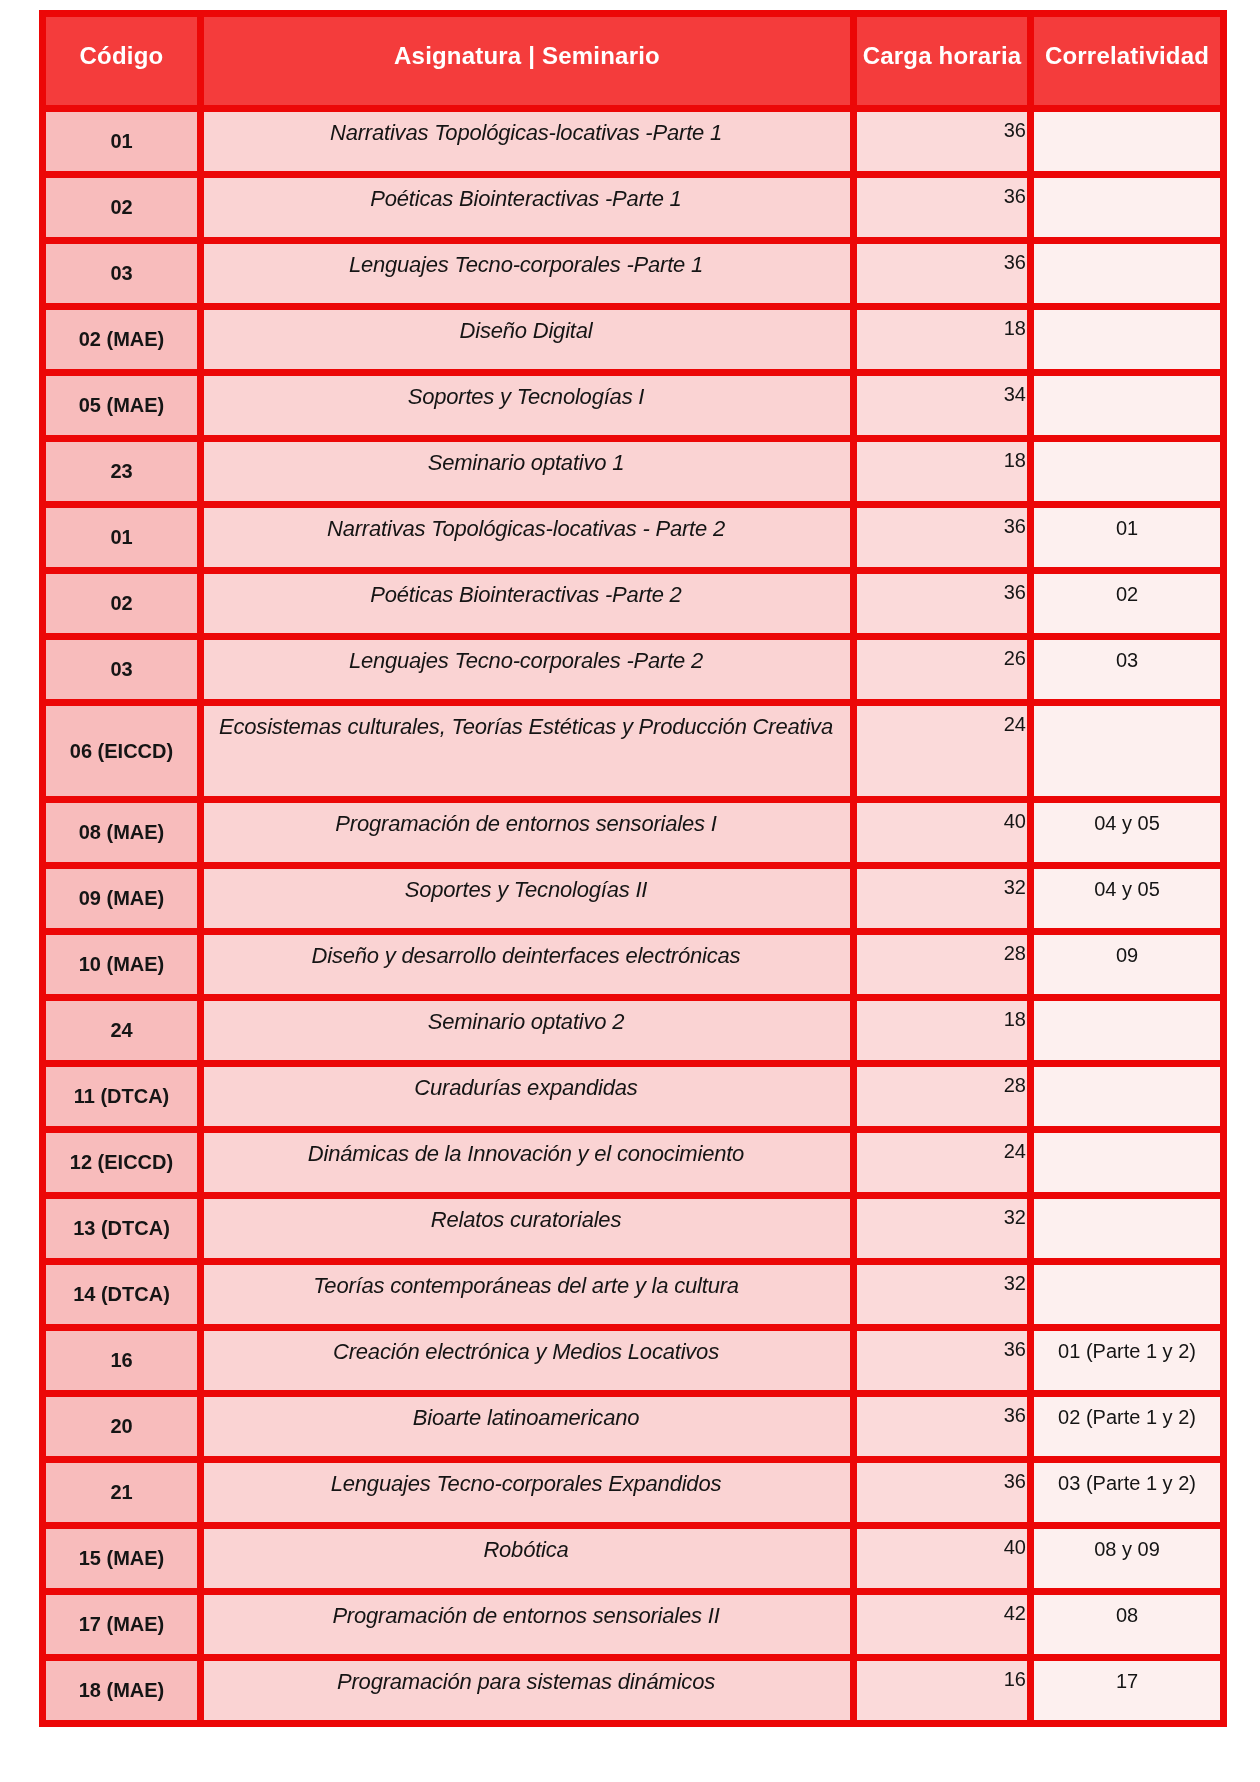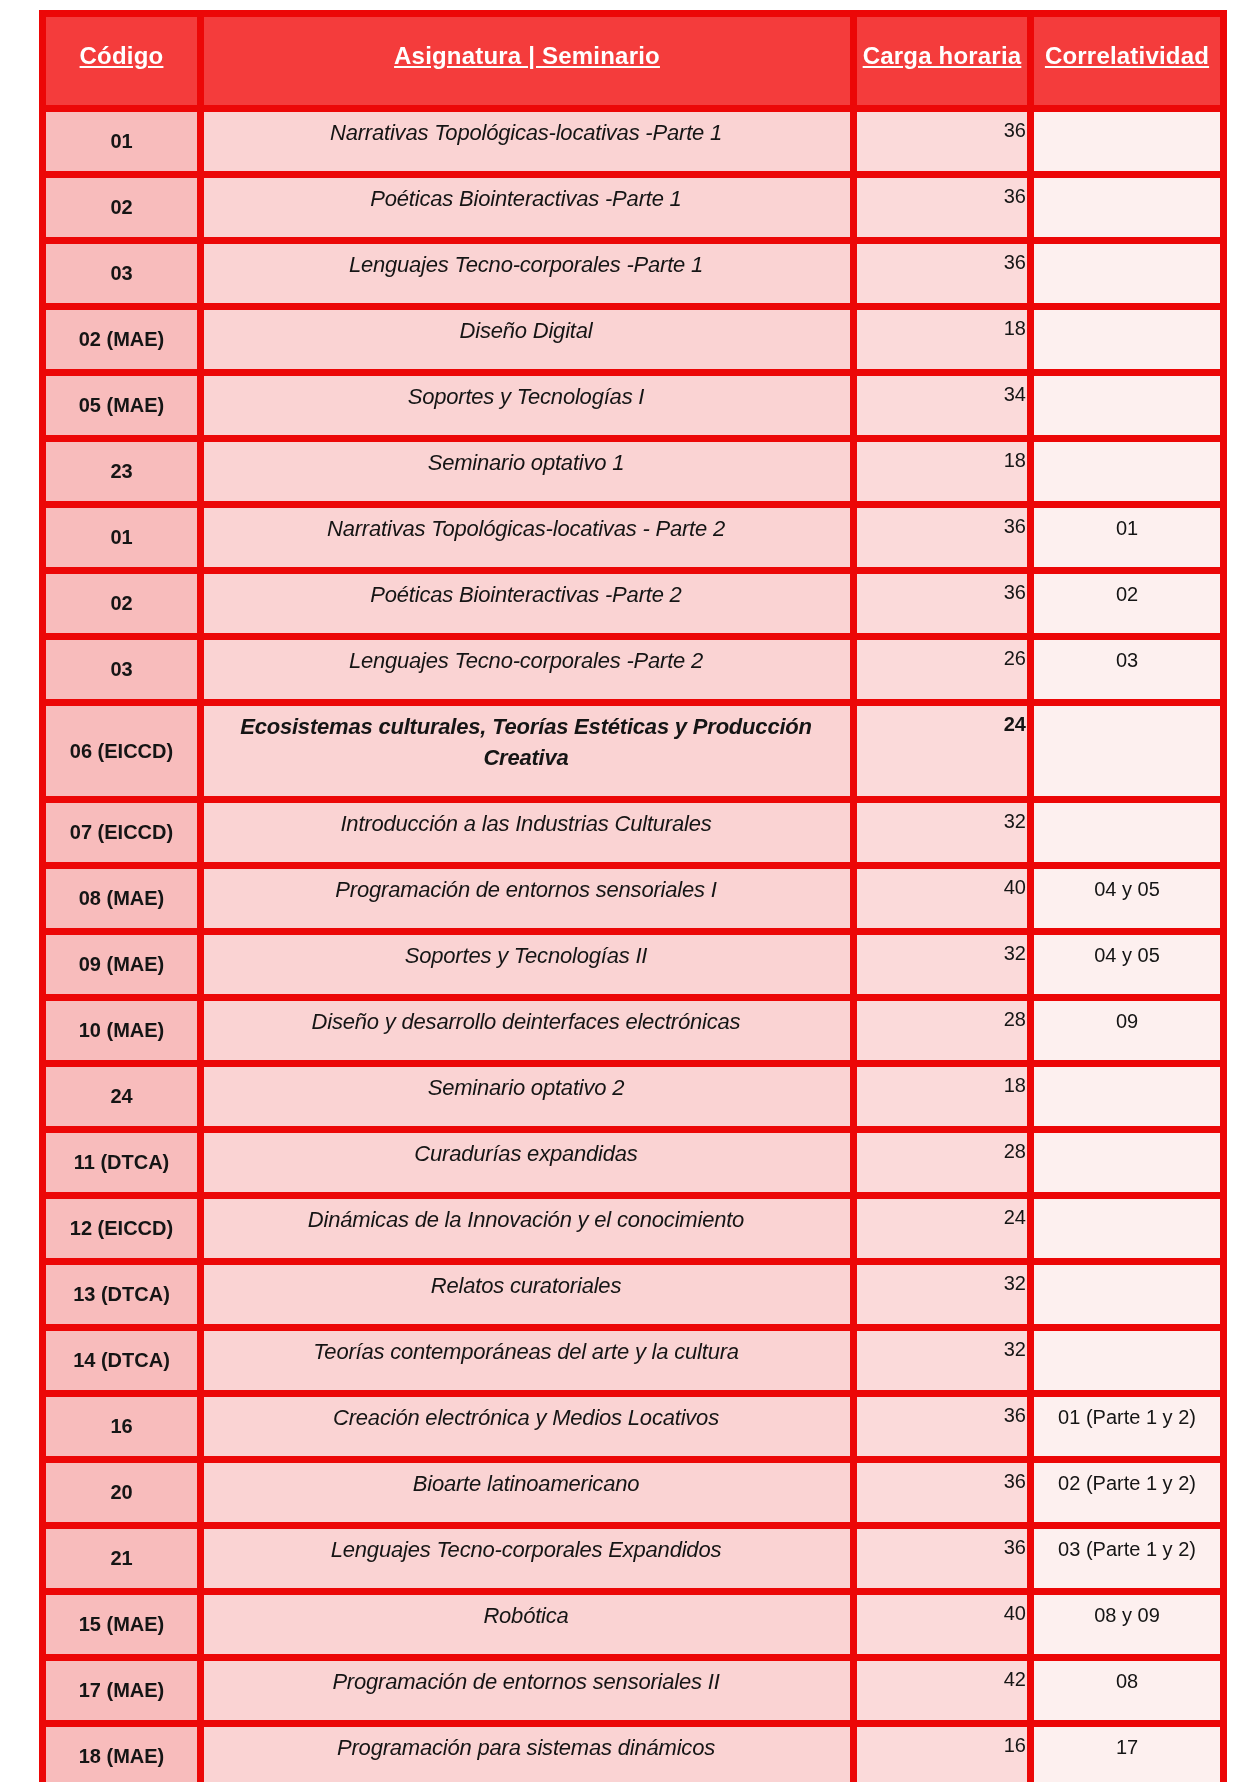--- a/index.html
+++ b/index.html
@@ -48,28 +48,26 @@
   table.curriculum thead th {
     background: var(--header-bg);
     color: var(--header-text);
     font-size: 24px;
     font-weight: bold;
     height: 78px;
     vertical-align: middle;
     white-space: nowrap;
     padding: 0 2px 10px 2px;
     letter-spacing: 0.2px;
-    text-decoration: underline;
   }
   table.curriculum tbody td {
     height: 49px;
   }
   table.curriculum tbody tr.tall td {
     height: 80px;
-    font-weight: bold;
   }
   td.c-codigo {
     background: var(--codigo-bg);
     text-align: center;
     vertical-align: middle;
     font-weight: bold;
     font-size: 20px;
     padding: 0 2px;
   }
   td.c-asignatura {
@@ -171,26 +169,20 @@
     <td class="c-carga">26</td>
     <td class="c-correlatividad">03</td>
   </tr>
         <tr class="tall">
     <td class="c-codigo">06 (EICCD)</td>
     <td class="c-asignatura">Ecosistemas culturales, Teorías Estéticas y Producción Creativa</td>
     <td class="c-carga">24</td>
     <td class="c-correlatividad"></td>
   </tr>
         <tr>
-    <td class="c-codigo">07 (EICCD)</td>
-    <td class="c-asignatura">Introducción a las Industrias Culturales</td>
-    <td class="c-carga">32</td>
-    <td class="c-correlatividad"></td>
-  </tr>
-        <tr>
     <td class="c-codigo">08 (MAE)</td>
     <td class="c-asignatura">Programación de entornos sensoriales I</td>
     <td class="c-carga">40</td>
     <td class="c-correlatividad">04 y 05</td>
   </tr>
         <tr>
     <td class="c-codigo">09 (MAE)</td>
     <td class="c-asignatura">Soportes y Tecnologías II</td>
     <td class="c-carga">32</td>
     <td class="c-correlatividad">04 y 05</td>

